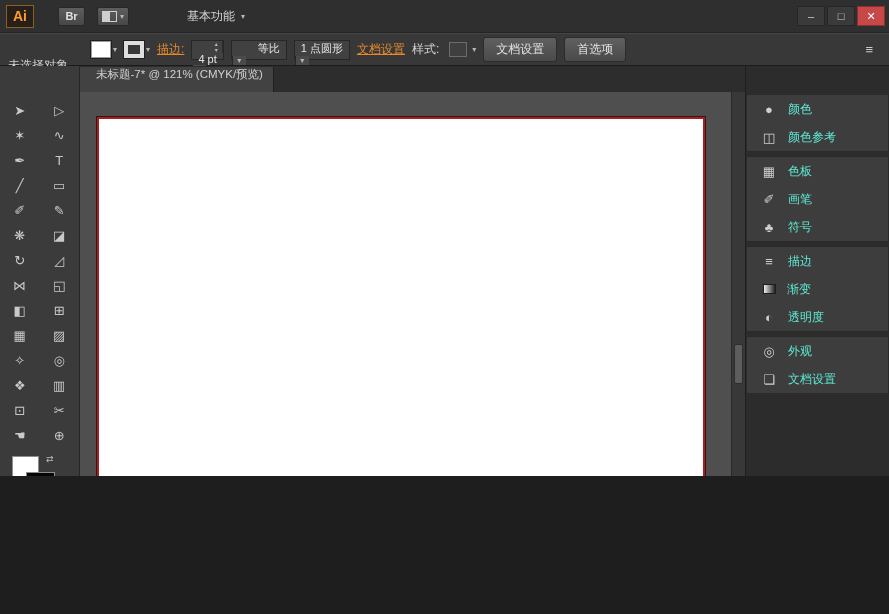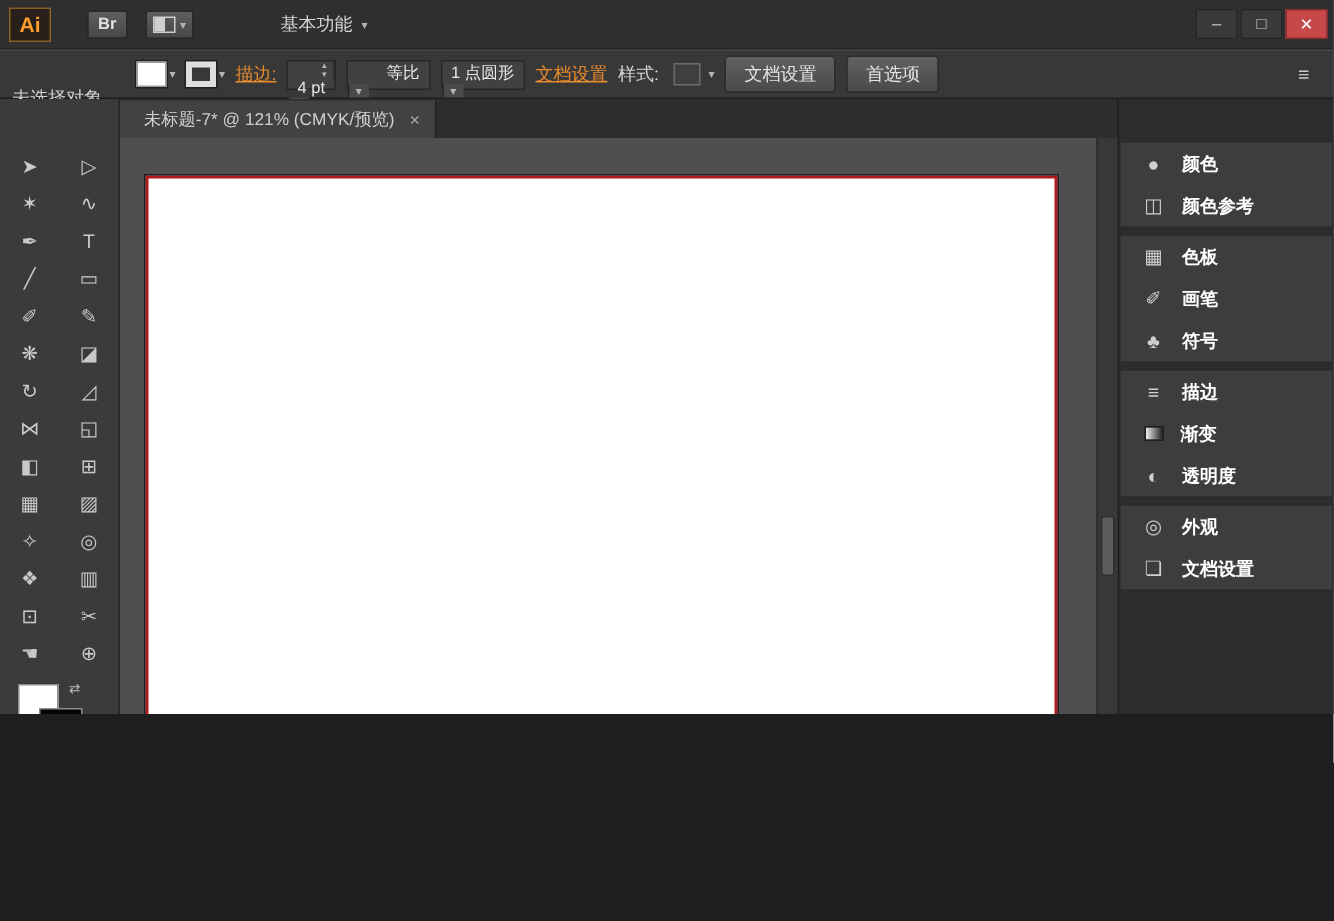--- a/index.html
+++ b/index.html
@@ -79,41 +79,41 @@
   .dmodes .sq { width:7px; height:6px; border:1px solid #cfcfcf; }
   .dmodes .sq.inset { width:7px; height:6px; border:1px solid #cfcfcf; background:transparent; }
 
   .smode { position:relative; width:30px; height:20px; margin:14px 0 0 16px; }
   .mon1 { position:absolute; left:0; top:4px; width:17px; height:12px; border:2px solid #c9c9c9; background:#3b3b3b; }
   .mon2 { position:absolute; left:8px; top:0; width:17px; height:12px; border:2px solid #c9c9c9; background:#777; }
 
   .center { flex:1; display:flex; flex-direction:column; }
   .tabbar { height:26px; background:#2d2d2d; display:flex; align-items:flex-end; }
   .tab { height:25px; display:flex; align-items:center; background:#424242; border-right:1px solid #1f1f1f;
-         padding:0 10px 0 16px; gap:10px; color:#d0d0d0; font-size:11.5px; }
+         padding:0 10px 0 16px; gap:10px; color:#d0d0d0; font-size:11.5px;flex-direction:column; }
   .tab-close { color:#a8a8a8; font-size:12px; }
 
   .canvasrow { flex:1; display:flex; }
   .canvas { position:relative; flex:1; background:#4f4f4f; overflow:hidden; }
   .artboard { position:absolute; left:17px; top:25px; width:608px; height:489px; background:#ffffff;
               border:2px solid #b3191b; outline:1px solid #1f1f1f; }
   .watermark { position:absolute; right:16px; bottom:-4px; font-size:32px; font-weight:bold;
                color:rgba(225,225,225,.55); }
 
   .vscroll { width:14px; background:#383838; border-left:1px solid #2a2a2a; position:relative; }
   .vthumb { position:absolute; top:252px; left:2px; width:9px; height:40px; background:#5d5d5d; border-radius:2px;
             border:1px solid #2e2e2e; }
 
   
   .dock { width:144px; background:#2c2c2c; border-left:1px solid #1f1f1f; padding-top:28px; }
   .dock-group { background:#3d3d3d; border:1px solid #2a2a2a; margin-bottom:4px; }
   .dock-item { height:28px; display:flex; align-items:center; padding-left:14px; gap:11px; }
   .dock-ic { width:16px; text-align:center; color:#cfcfcf; font-size:13px; }
   .dock-ic.gradsw { width:13px; height:10px; background:linear-gradient(90deg,#eee,#222); border:1px solid #1d1d1d; margin-left:2px; }
-  .dock-label { color:#ffffff; font-size:12px;font-weight:bold; }
+  .dock-label { color:#5eead4; font-size:12px; }
 </style>
 </head>
 <body>
 
 <div class="app">
 
   <div class="titlebar">
     <div class="logo">Ai</div>
     <div class="br-btn">Br</div>
     <div class="arrange">

